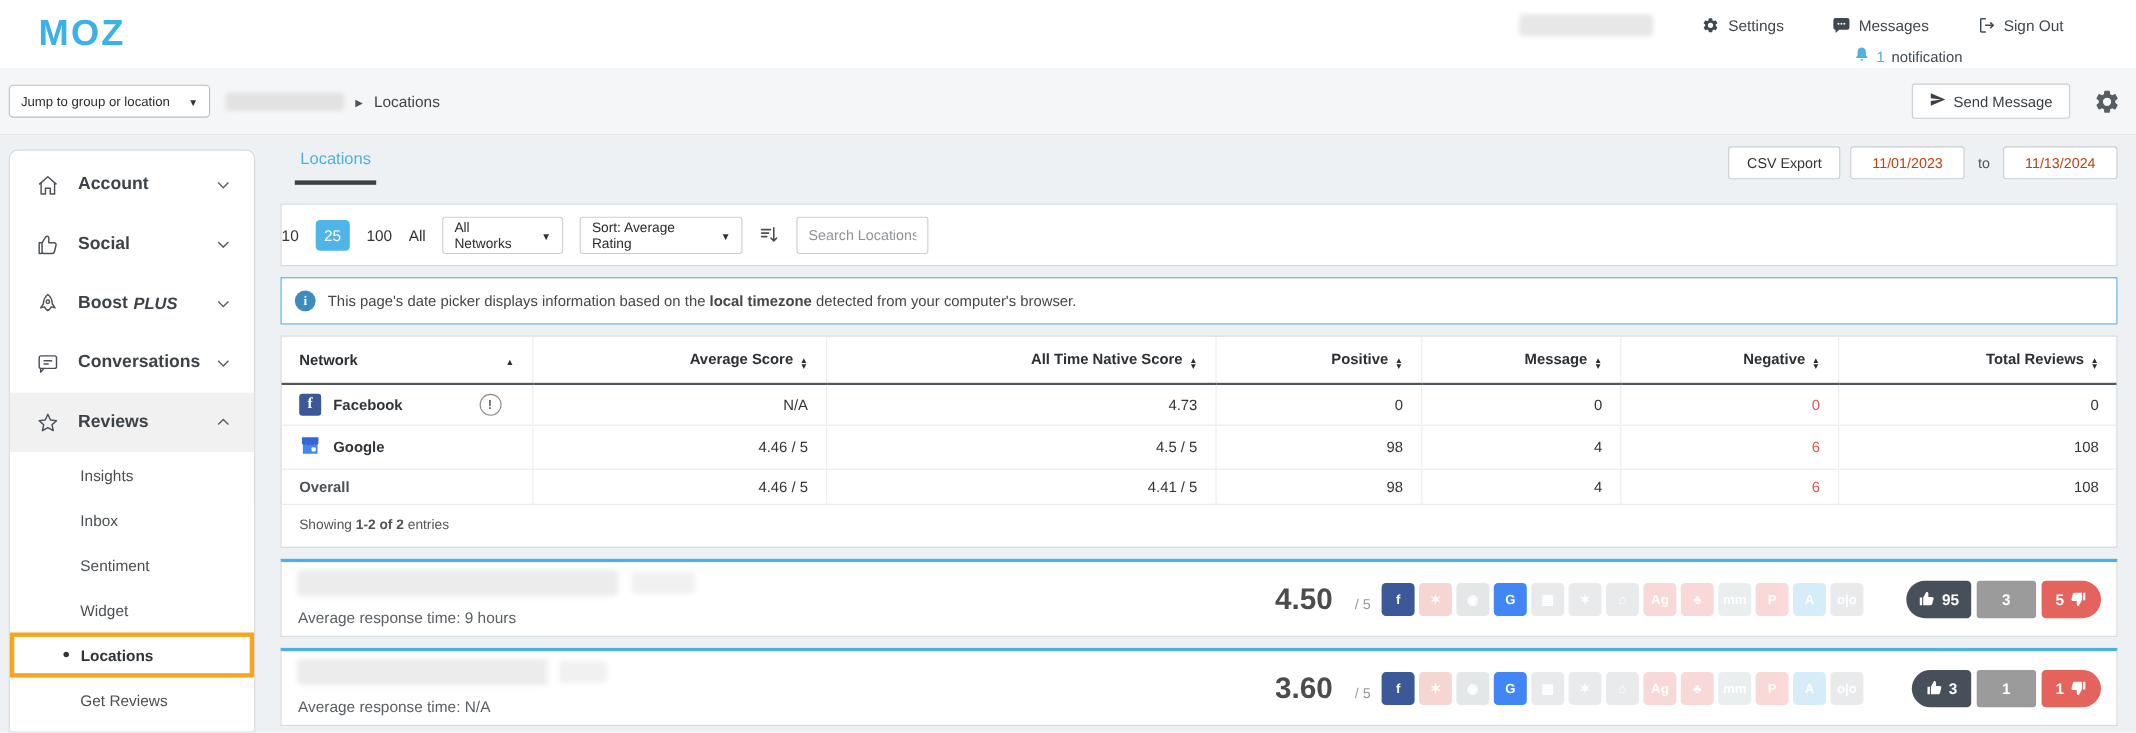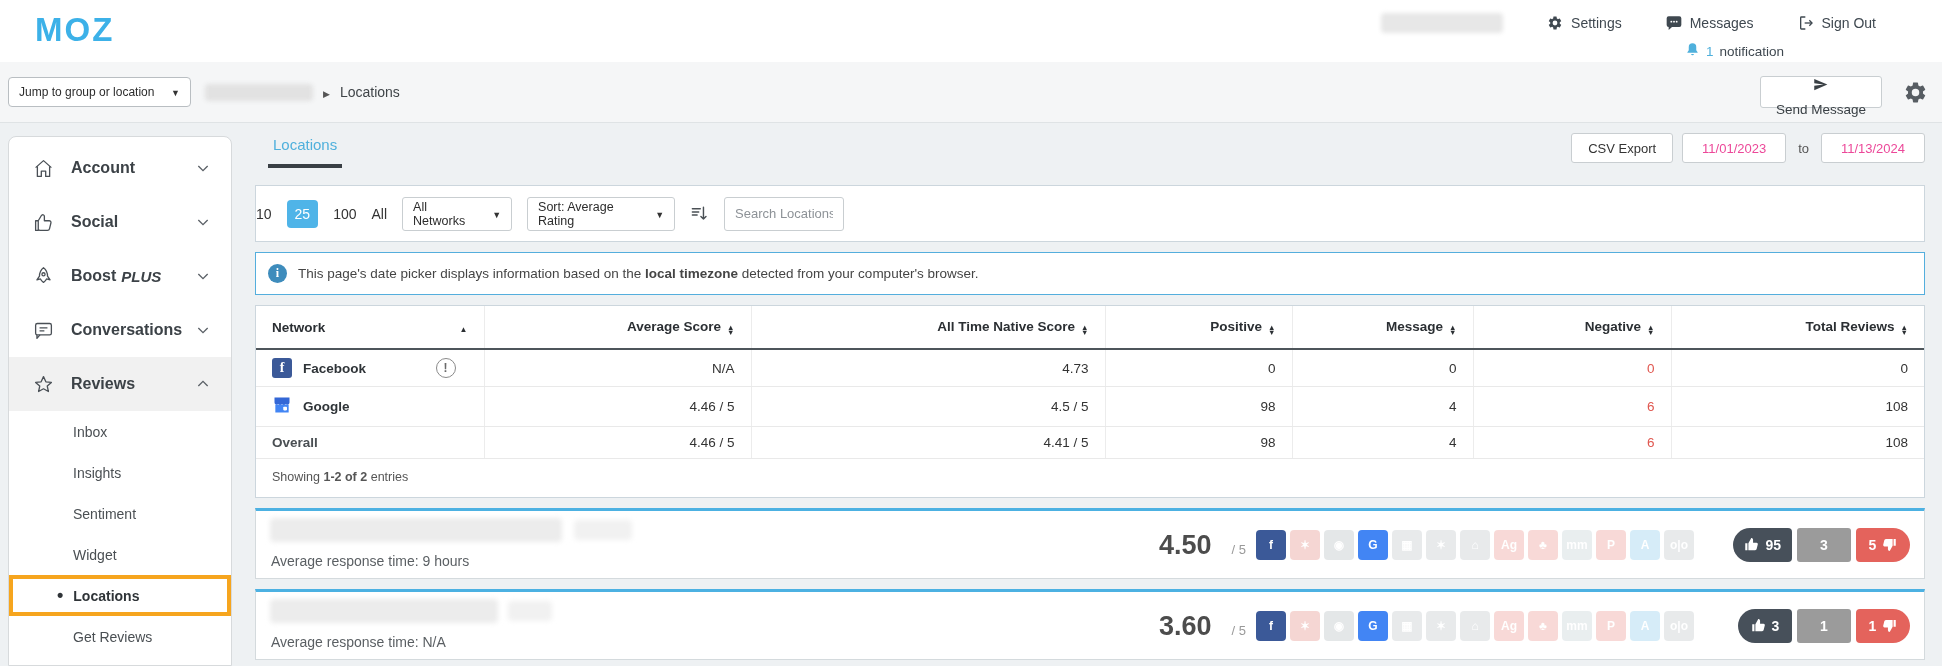--- a/index.html
+++ b/index.html
@@ -19,21 +19,21 @@
 
   
   .toolbar { position:absolute; top:62px; left:0; right:0; height:61px; background:#f5f6f7; border-bottom:1px solid #dfe3e5; }
   .jump-select { position:absolute; left:8px; top:15px; width:183px; height:30px; background:#fff; border:1px solid #b9bec2; border-radius:4px; display:flex; align-items:center; padding:0 10px; font-size:12px; color:#2c2c2c; cursor:pointer; }
   .jump-select .caret { margin-left:auto; }
   .caret::after { content:"▼"; font-size:9px; color:#333; }
   .breadcrumb { position:absolute; left:205px; top:0; height:60px; display:flex; align-items:center; gap:10px; }
   .crumb-blur { width:108px; height:17px; background:#e2e2e2; border-radius:4px; filter:blur(2px); }
   .crumb-arrow::before { content:"▶"; font-size:9px; color:#555; }
   .crumb-label { font-size:14px; color:#3f4448; }
-  .send-btn { position:absolute; right:60px; top:14px; height:32px; padding:0 15px; background:#fff; border:1px solid #c9ced1; border-radius:3px; display:flex; align-items:center; gap:7px; font-size:13.5px; color:#3a4045; cursor:pointer;flex-direction:column; }
+  .send-btn { position:absolute; right:60px; top:14px; height:32px; padding:0 15px; background:#fff; border:1px solid #c9ced1; border-radius:3px; display:flex; align-items:center; gap:7px; font-size:13.5px; color:#3a4045; cursor:pointer; }
   .toolbar-gear { position:absolute; right:14px; top:18px; color:#575d63; cursor:pointer; }
 
   
   .page-body { position:absolute; top:123px; left:0; right:0; bottom:0; background:#eef1f3; }
 
   
   .sidebar { position:absolute; left:8px; top:13px; width:224px; height:530px; background:#fff; border:1px solid #d7dadc; border-radius:8px 8px 0 0; padding-top:4px; }
   .nav-item { height:54px; display:flex; align-items:center; padding:0 20px 0 24px; cursor:pointer; }
   .nav-item.active { background:#f1f1f1; }
   .nav-ic { width:22px; color:#4a5056; display:flex; }
@@ -43,21 +43,21 @@
   .sub-item { height:41px; display:flex; align-items:center; padding-left:64px; font-size:14px; color:#4a4f53; cursor:pointer; }
   .sub-item.current { border:4px solid #f6a51e; height:41px; padding-left:44px; font-weight:700; color:#2f3438; }
   .bullet::before { content:"•"; font-size:18px; margin-right:10px; color:#2f3438; }
 
   
   .main { position:absolute; left:255px; top:7px; width:1670px; }
   .tab-row { position:relative; height:48px; }
   .tab { display:inline-block; margin-left:13px; padding:6px 5px 11px 5px; font-size:15px; color:#4fb0dc; border-bottom:4px solid #393f44; cursor:pointer; }
   .tab-right { position:absolute; right:0; top:3px; display:flex; align-items:center; gap:9px; }
   .btn { background:#fff; border:1px solid #c9ced1; border-radius:3px; height:30px; padding:0 16px; font-size:13px; color:#333; display:flex; align-items:center; cursor:pointer; }
-  .date-input { width:104px; height:30px; background:#fff; border:1px solid #c9ced1; border-radius:3px; text-align:center; font-size:13px; color:#ec4899; font-family:"Liberation Sans",sans-serif; }
+  .date-input { width:104px; height:30px; background:#fff; border:1px solid #c9ced1; border-radius:3px; text-align:center; font-size:13px; color:#c2410c; font-family:"Liberation Sans",sans-serif; }
   .date-sep { font-size:13px; color:#555; padding:0 3px; }
 
   .filter-panel { margin-top:7px; height:57px; background:#fff; border:1px solid #ccd6dd; display:flex; align-items:center; justify-content:flex-start; gap:15px; padding-right:14px; }
   .psize { font-size:14px; color:#333; cursor:pointer; }
   .psize.selected { background:#4fb4e8; color:#fff; border-radius:4px; padding:6px 8px; }
   .dd { height:34px; background:#fff; border:1px solid #c9ced1; border-radius:3px; display:flex; align-items:center; padding:0 10px; font-size:12.5px; color:#2c2c2c; cursor:pointer; }
   .dd .caret { margin-left:auto; padding-left:10px; }
   .dd-networks { width:110px; }
   .dd-sort { width:148px; }
   .sort-amount { color:#4a5055; display:flex; cursor:pointer; }
@@ -243,24 +243,24 @@
           </svg>
         </span>
       <span class="nav-label">Reviews</span>
       <span class="nav-chev">
           <svg width="16" height="16" viewBox="0 0 24 24" fill="none" stroke="#5a6066" stroke-width="2">
             <polyline points="5 15 12 8 19 15"></polyline>
           </svg>
         </span>
     </div>
     <div class="sub-item">
+        <span>Insights</span>
+      </div>
+    <div class="sub-item">
         <span>Inbox</span>
-      </div>
-    <div class="sub-item">
-        <span>Insights</span>
       </div>
     <div class="sub-item">
         <span>Sentiment</span>
       </div>
     <div class="sub-item">
         <span>Widget</span>
       </div>
     <div class="sub-item current">
       <span class="bullet"></span>
       <span>Locations</span>

